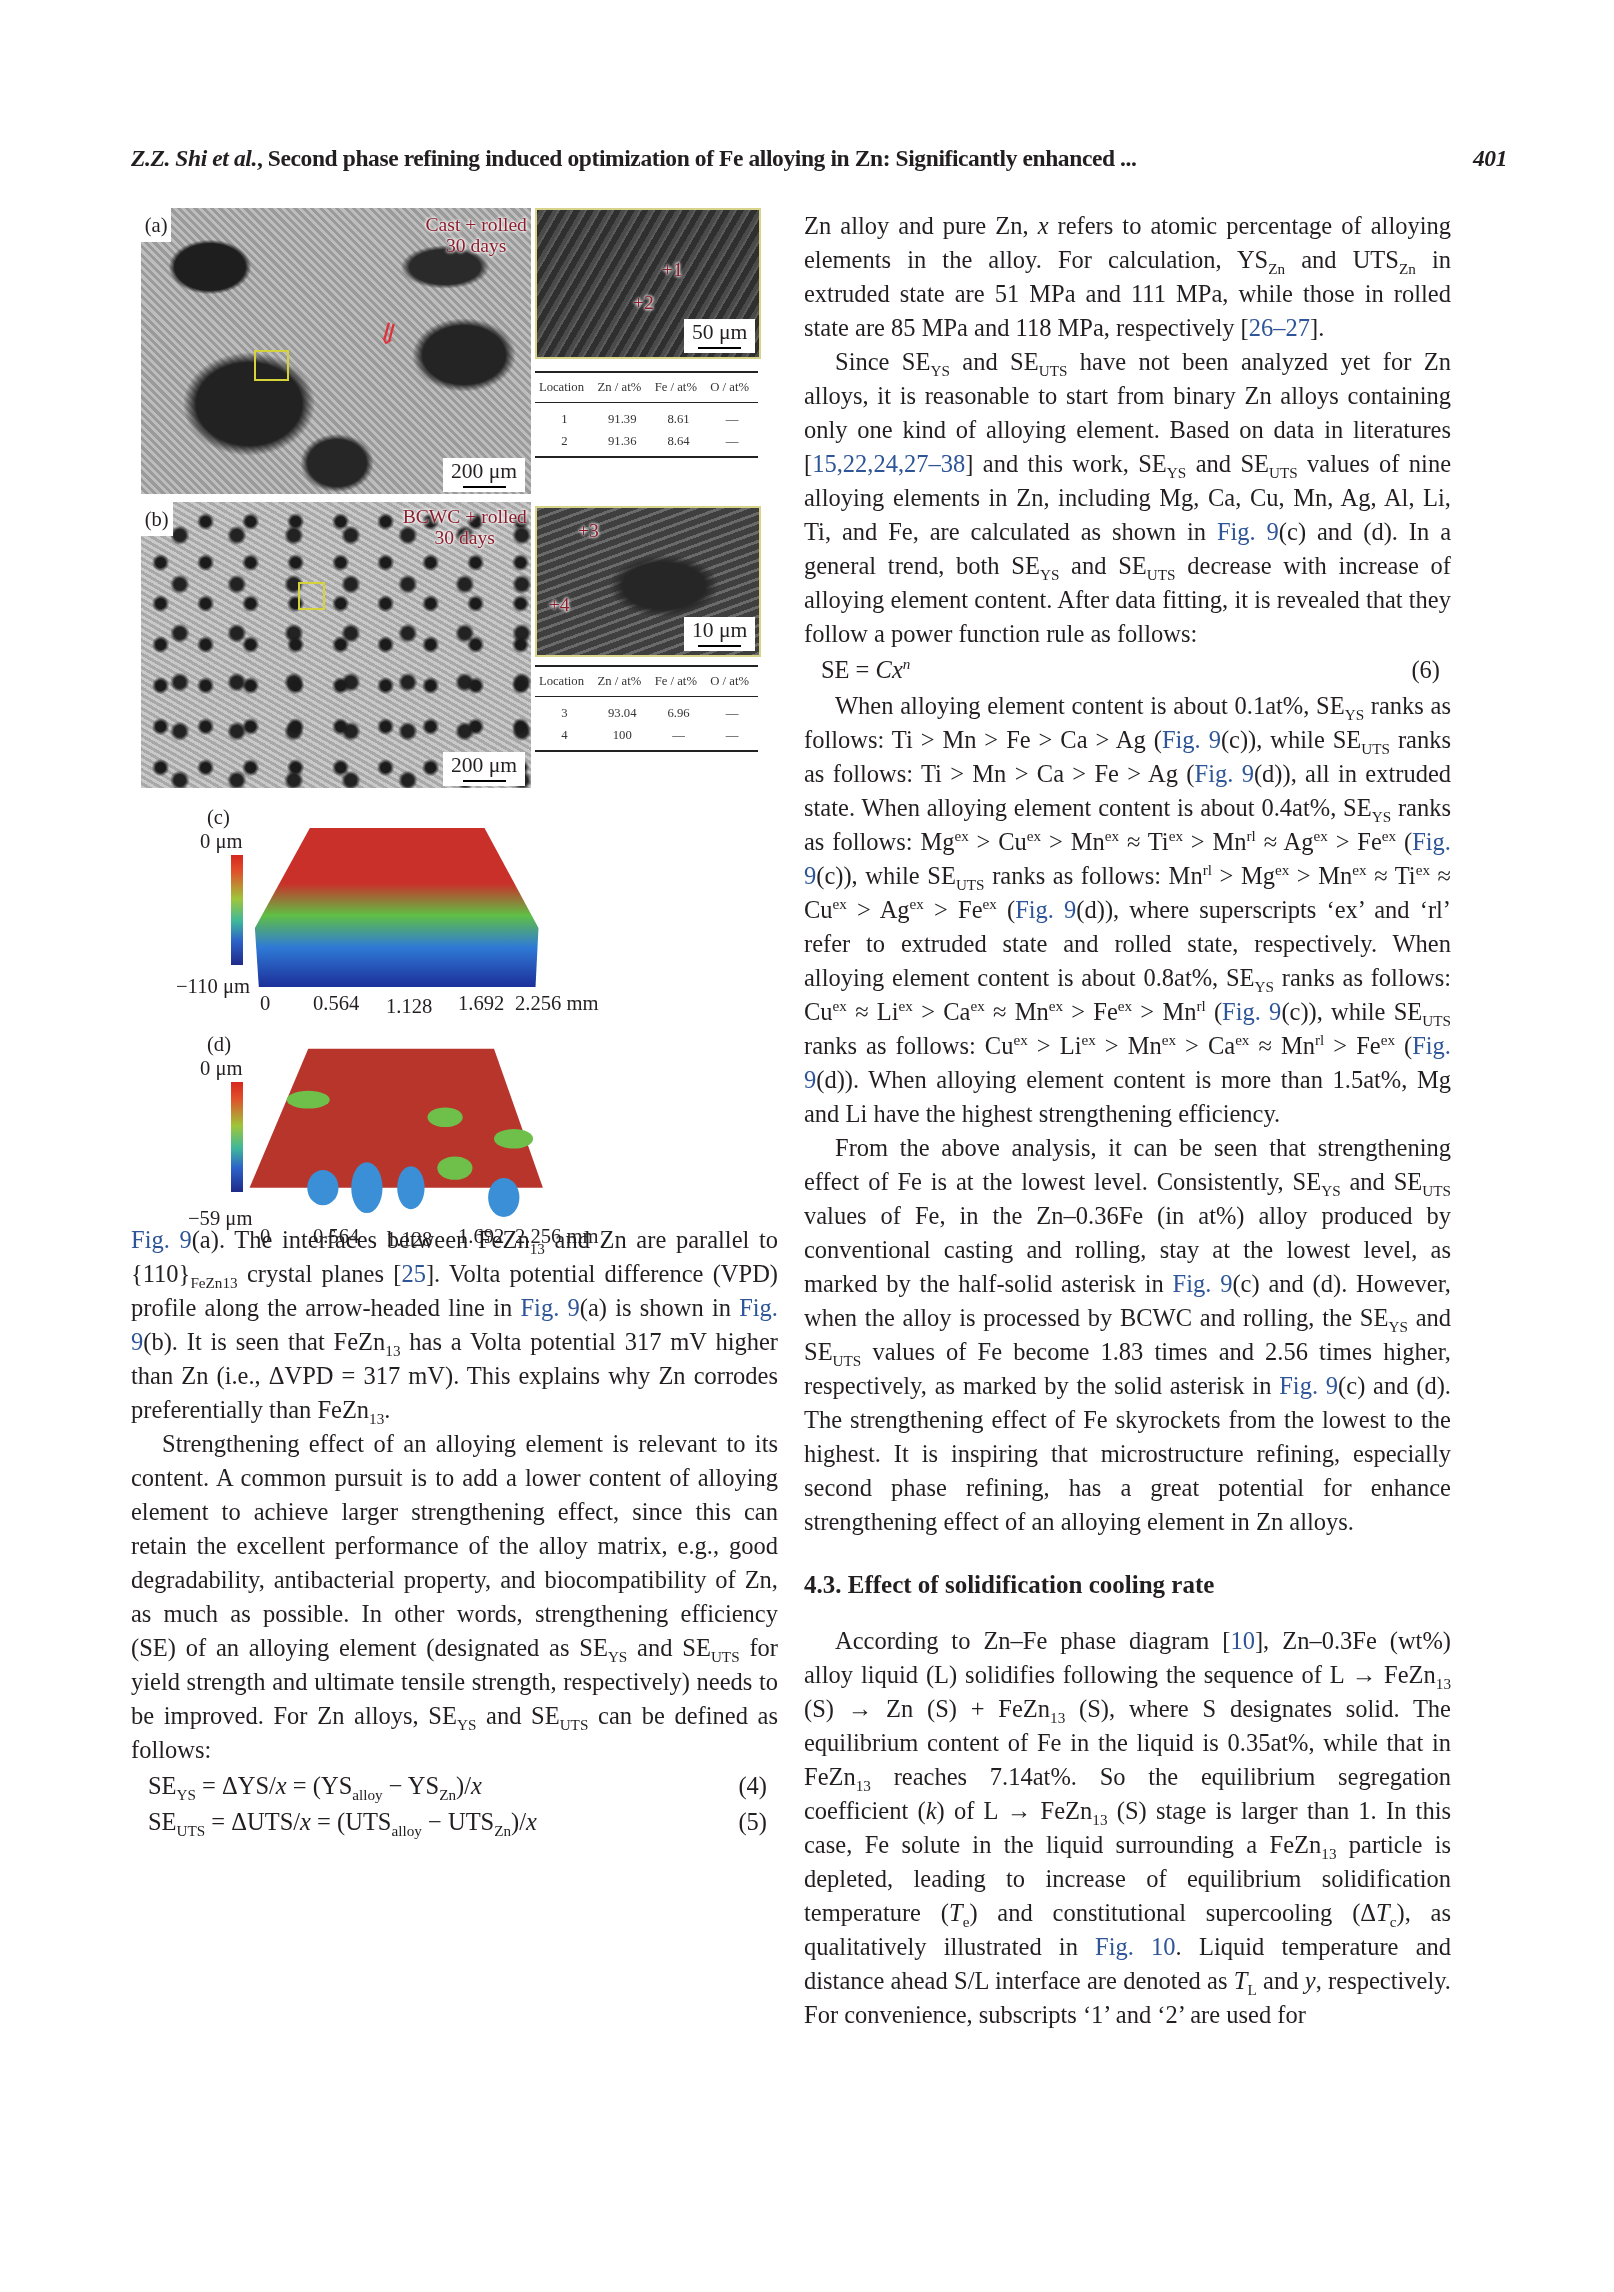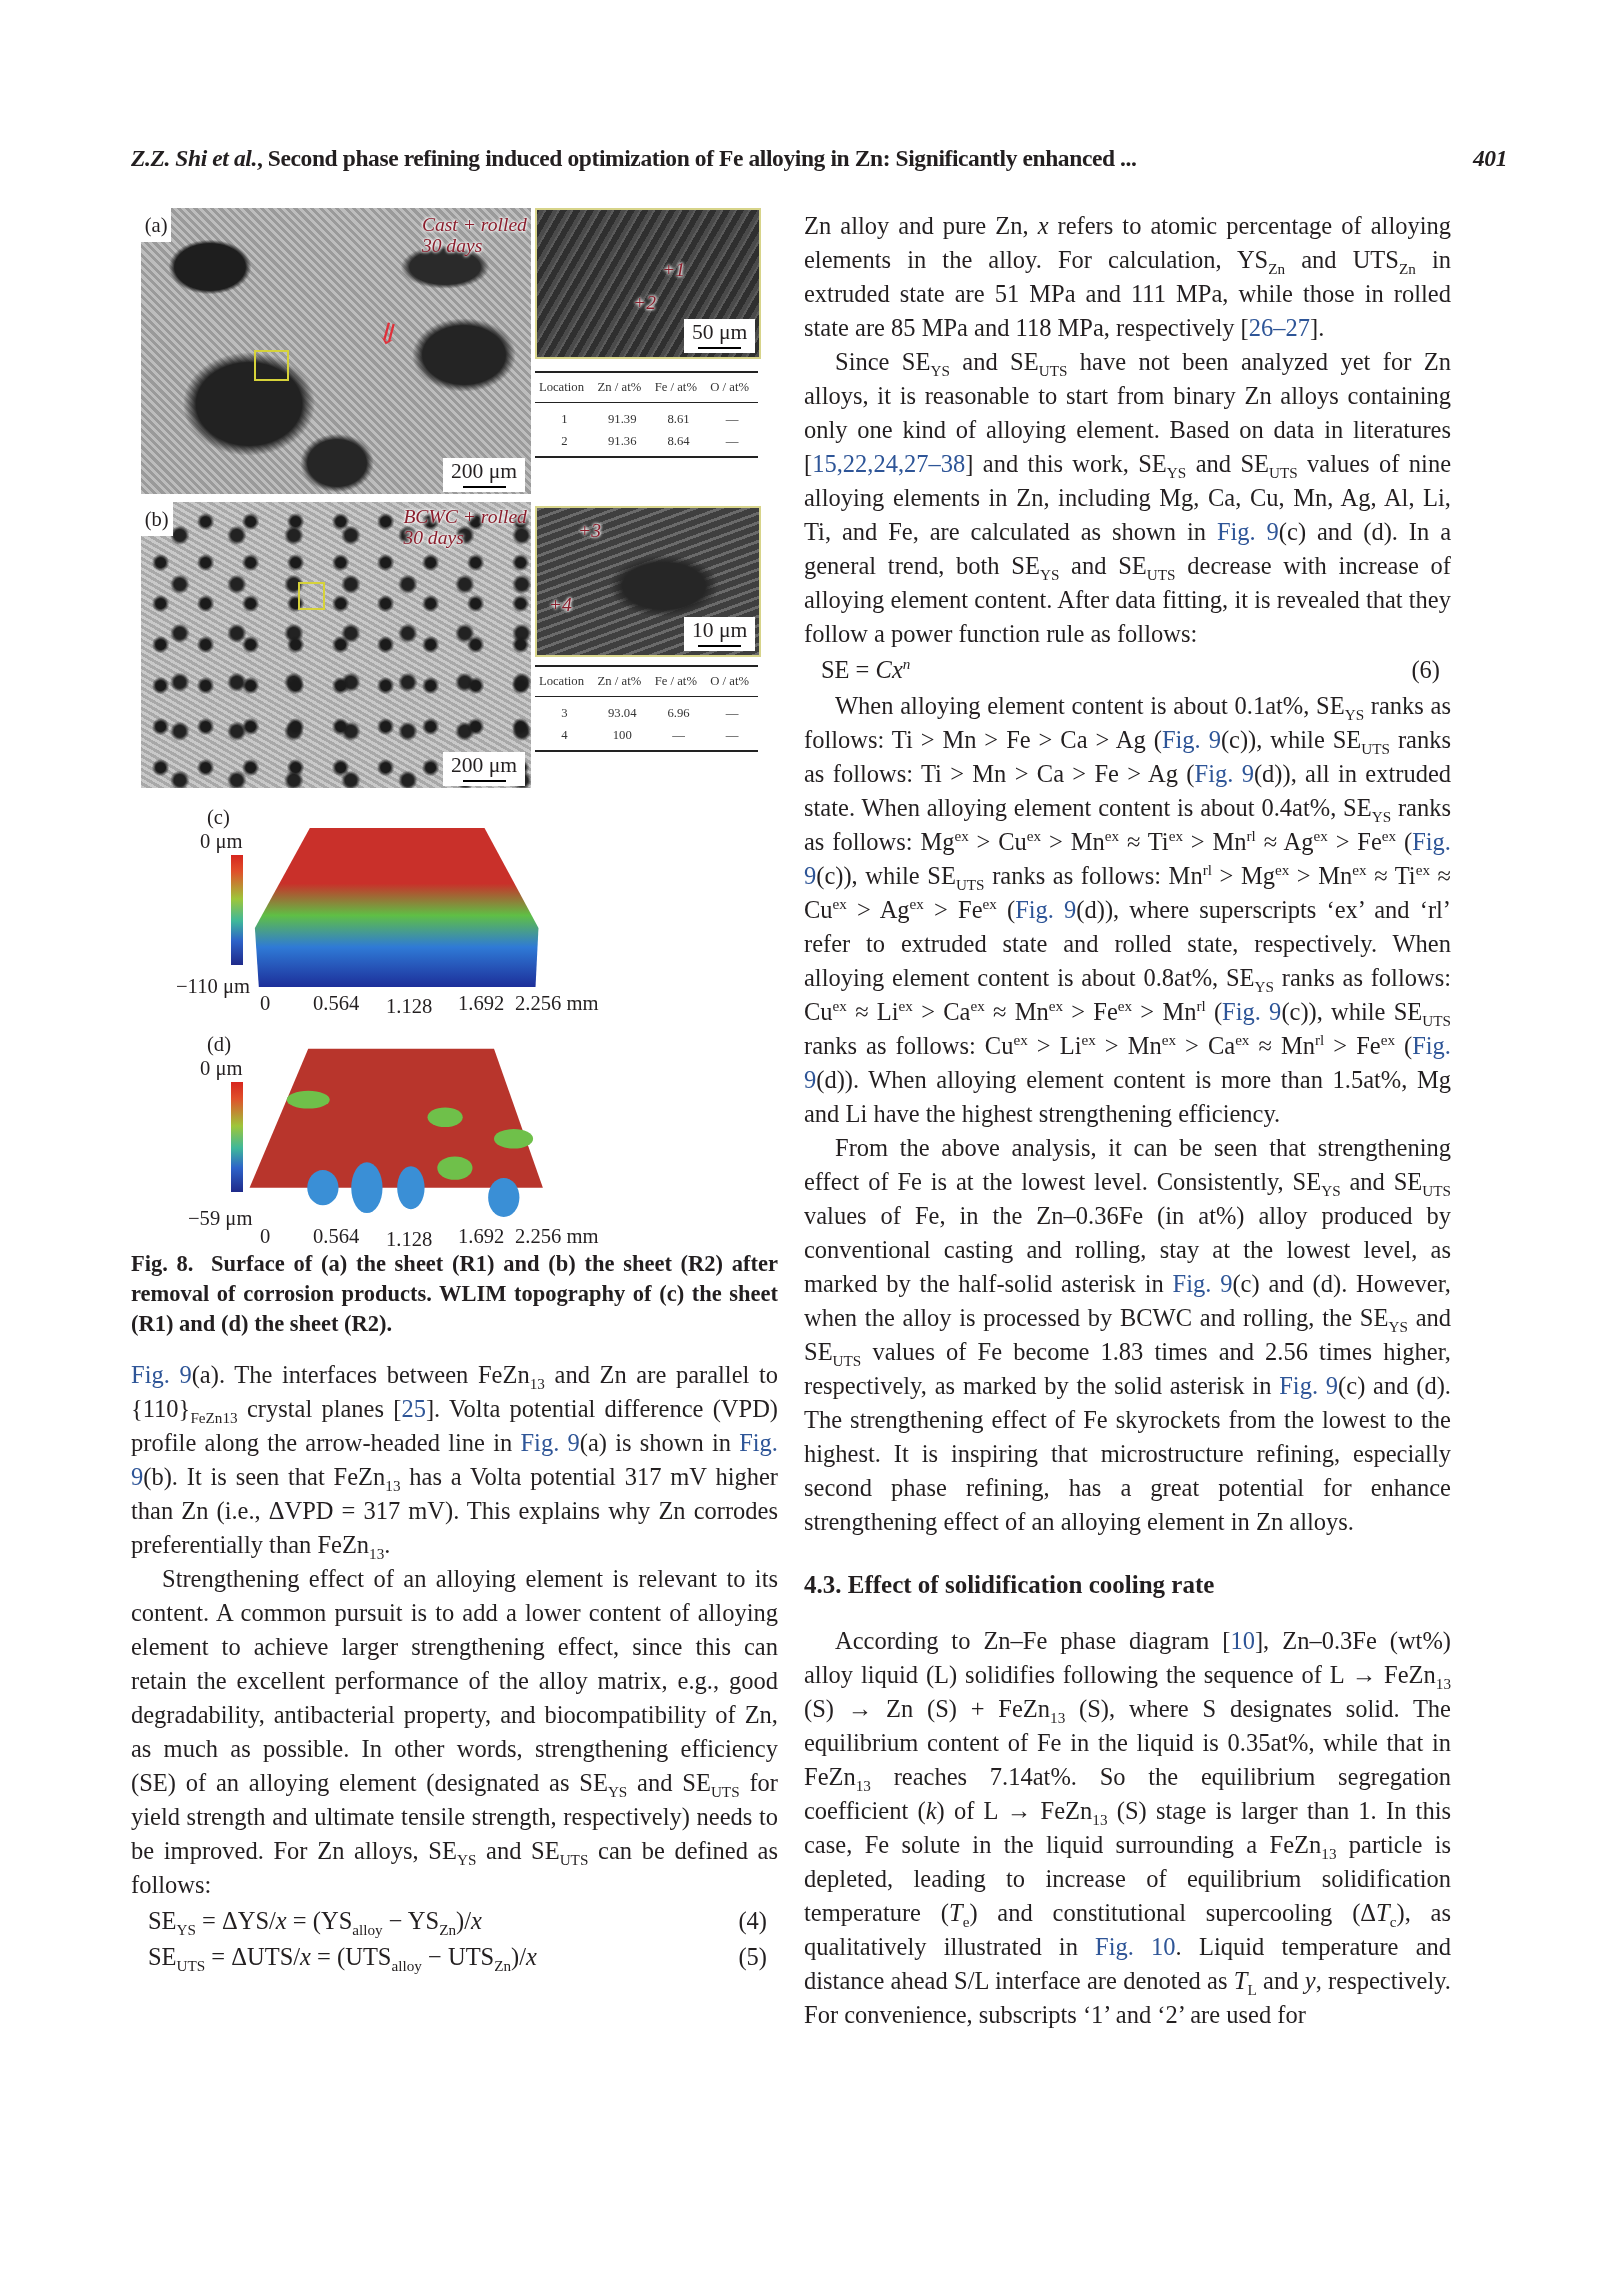--- a/index.html
+++ b/index.html
@@ -14,22 +14,22 @@
   .col-right { left:804px; width:647px; top:209px; }
   .link { color:#2e5597; }
   sub, sup { font-size:62%; line-height:0; }
   .para { margin:0; }
   .indent { text-indent:31px; }
   .h2 { font-weight:bold; font-size:25px; line-height:34px; margin:23.5px 0 21.6px 0; text-align:justify; }
   .eq { display:flex; justify-content:space-between; padding-left:5.9px; margin:2px 11px; }
   .fig { position:relative; width:647px; }
   .panel-photo { position:absolute; background:#555; overflow:hidden; }
   .sem { position:absolute; border:2.9px solid #d7d48a; background:#3a3a3a; overflow:hidden; }
-  .lbl-red { position:absolute; color:#8a1e2c; font-size:19.6px; line-height:21.6px; text-align:left;
-             text-shadow:0 0 2.9px #fff,0 0 2.9px #fff,0 0 3.9px #fff;font-style:italic; }
+  .lbl-red { position:absolute; color:#8a1e2c; font-size:19.6px; line-height:21.6px; text-align:center;
+             text-shadow:0 0 2.9px #fff,0 0 2.9px #fff,0 0 3.9px #fff; }
   .scalebar { position:absolute; background:#fff; padding:2px 7.8px 3.9px 7.8px; font-size:21.6px; line-height:23.5px; text-align:center; }
   .scalebar .bar { display:block; height:2px; background:#000; margin:2.9px auto 0 auto; width:43px; }
   .panel-tag { position:absolute; background:#fff; font-size:20.6px; padding:0 3.9px; }
   table.eds { position:absolute; border-collapse:collapse; font-size:12.7px; line-height:17.6px; color:#333;
               font-family:"Liberation Serif",serif; }
   table.eds th { font-weight:normal; padding:5.9px 3.9px; border-top:2.9px solid #222; border-bottom:1px solid #222; white-space:nowrap; }
   table.eds td { text-align:center; padding:2px 3.9px; }
   table.eds tr:last-child td { border-bottom:2.9px solid #222; padding-bottom:5.9px; }
   table.eds tr.first td { padding-top:7.8px; }
   .wlim { position:absolute; }
@@ -192,23 +192,20 @@
         </g>
       </svg>
       <div class="axis-tick" style="left:129px; top:192px;">0</div>
       <div class="axis-tick" style="left:182px; top:192px;">0.564</div>
       <div class="axis-tick" style="left:255px; top:195px;">1.128</div>
       <div class="axis-tick" style="left:327px; top:192px;">1.692</div>
       <div class="axis-tick" style="left:384px; top:192px;">2.256 mm</div>
     </div>
   </div>
 
-  <p class="caption" style="margin:25.5px 0 19.6px 0;">
-    <span class="fignum">Fig. 8.</span><span>Surface of (a) the sheet (R1) and (b) the sheet (R2) after removal of corrosion products. WLIM topography of (c) the sheet (R1) and (d) the sheet (R2).</span>
-  </p>
 
   <p class="para">
     <a class="link">Fig. 9</a><span>(a). The interfaces between FeZn</span><sub>13</sub><span> and Zn are parallel to {110}</span><sub>FeZn13</sub><span> crystal planes [</span><a class="link">25</a><span>]. Volta potential difference (VPD) profile along the arrow-headed line in </span><a class="link">Fig. 9</a><span>(a) is shown in </span><a class="link">Fig. 9</a><span>(b). It is seen that FeZn</span><sub>13</sub><span> has a Volta potential 317 mV higher than Zn (i.e., ΔVPD = 317 mV). This explains why Zn corrodes preferentially than FeZn</span><sub>13</sub><span>.</span>
   </p>
 
 
   <p class="para indent">
     <span>Strengthening effect of an alloying element is relevant to its content. A common pursuit is to add a lower content of alloying element to achieve larger strengthening effect, since this can retain the excellent performance of the alloy matrix, e.g., good degradability, antibacterial property, and biocompatibility of Zn, as much as possible. In other words, strengthening efficiency (SE) of an alloying element (designated as SE</span><sub>YS</sub><span> and SE</span><sub>UTS</sub><span> for yield strength and ultimate tensile strength, respectively) needs to be improved. For Zn alloys, SE</span><sub>YS</sub><span> and SE</span><sub>UTS</sub><span> can be defined as follows:</span>
   </p>
 

